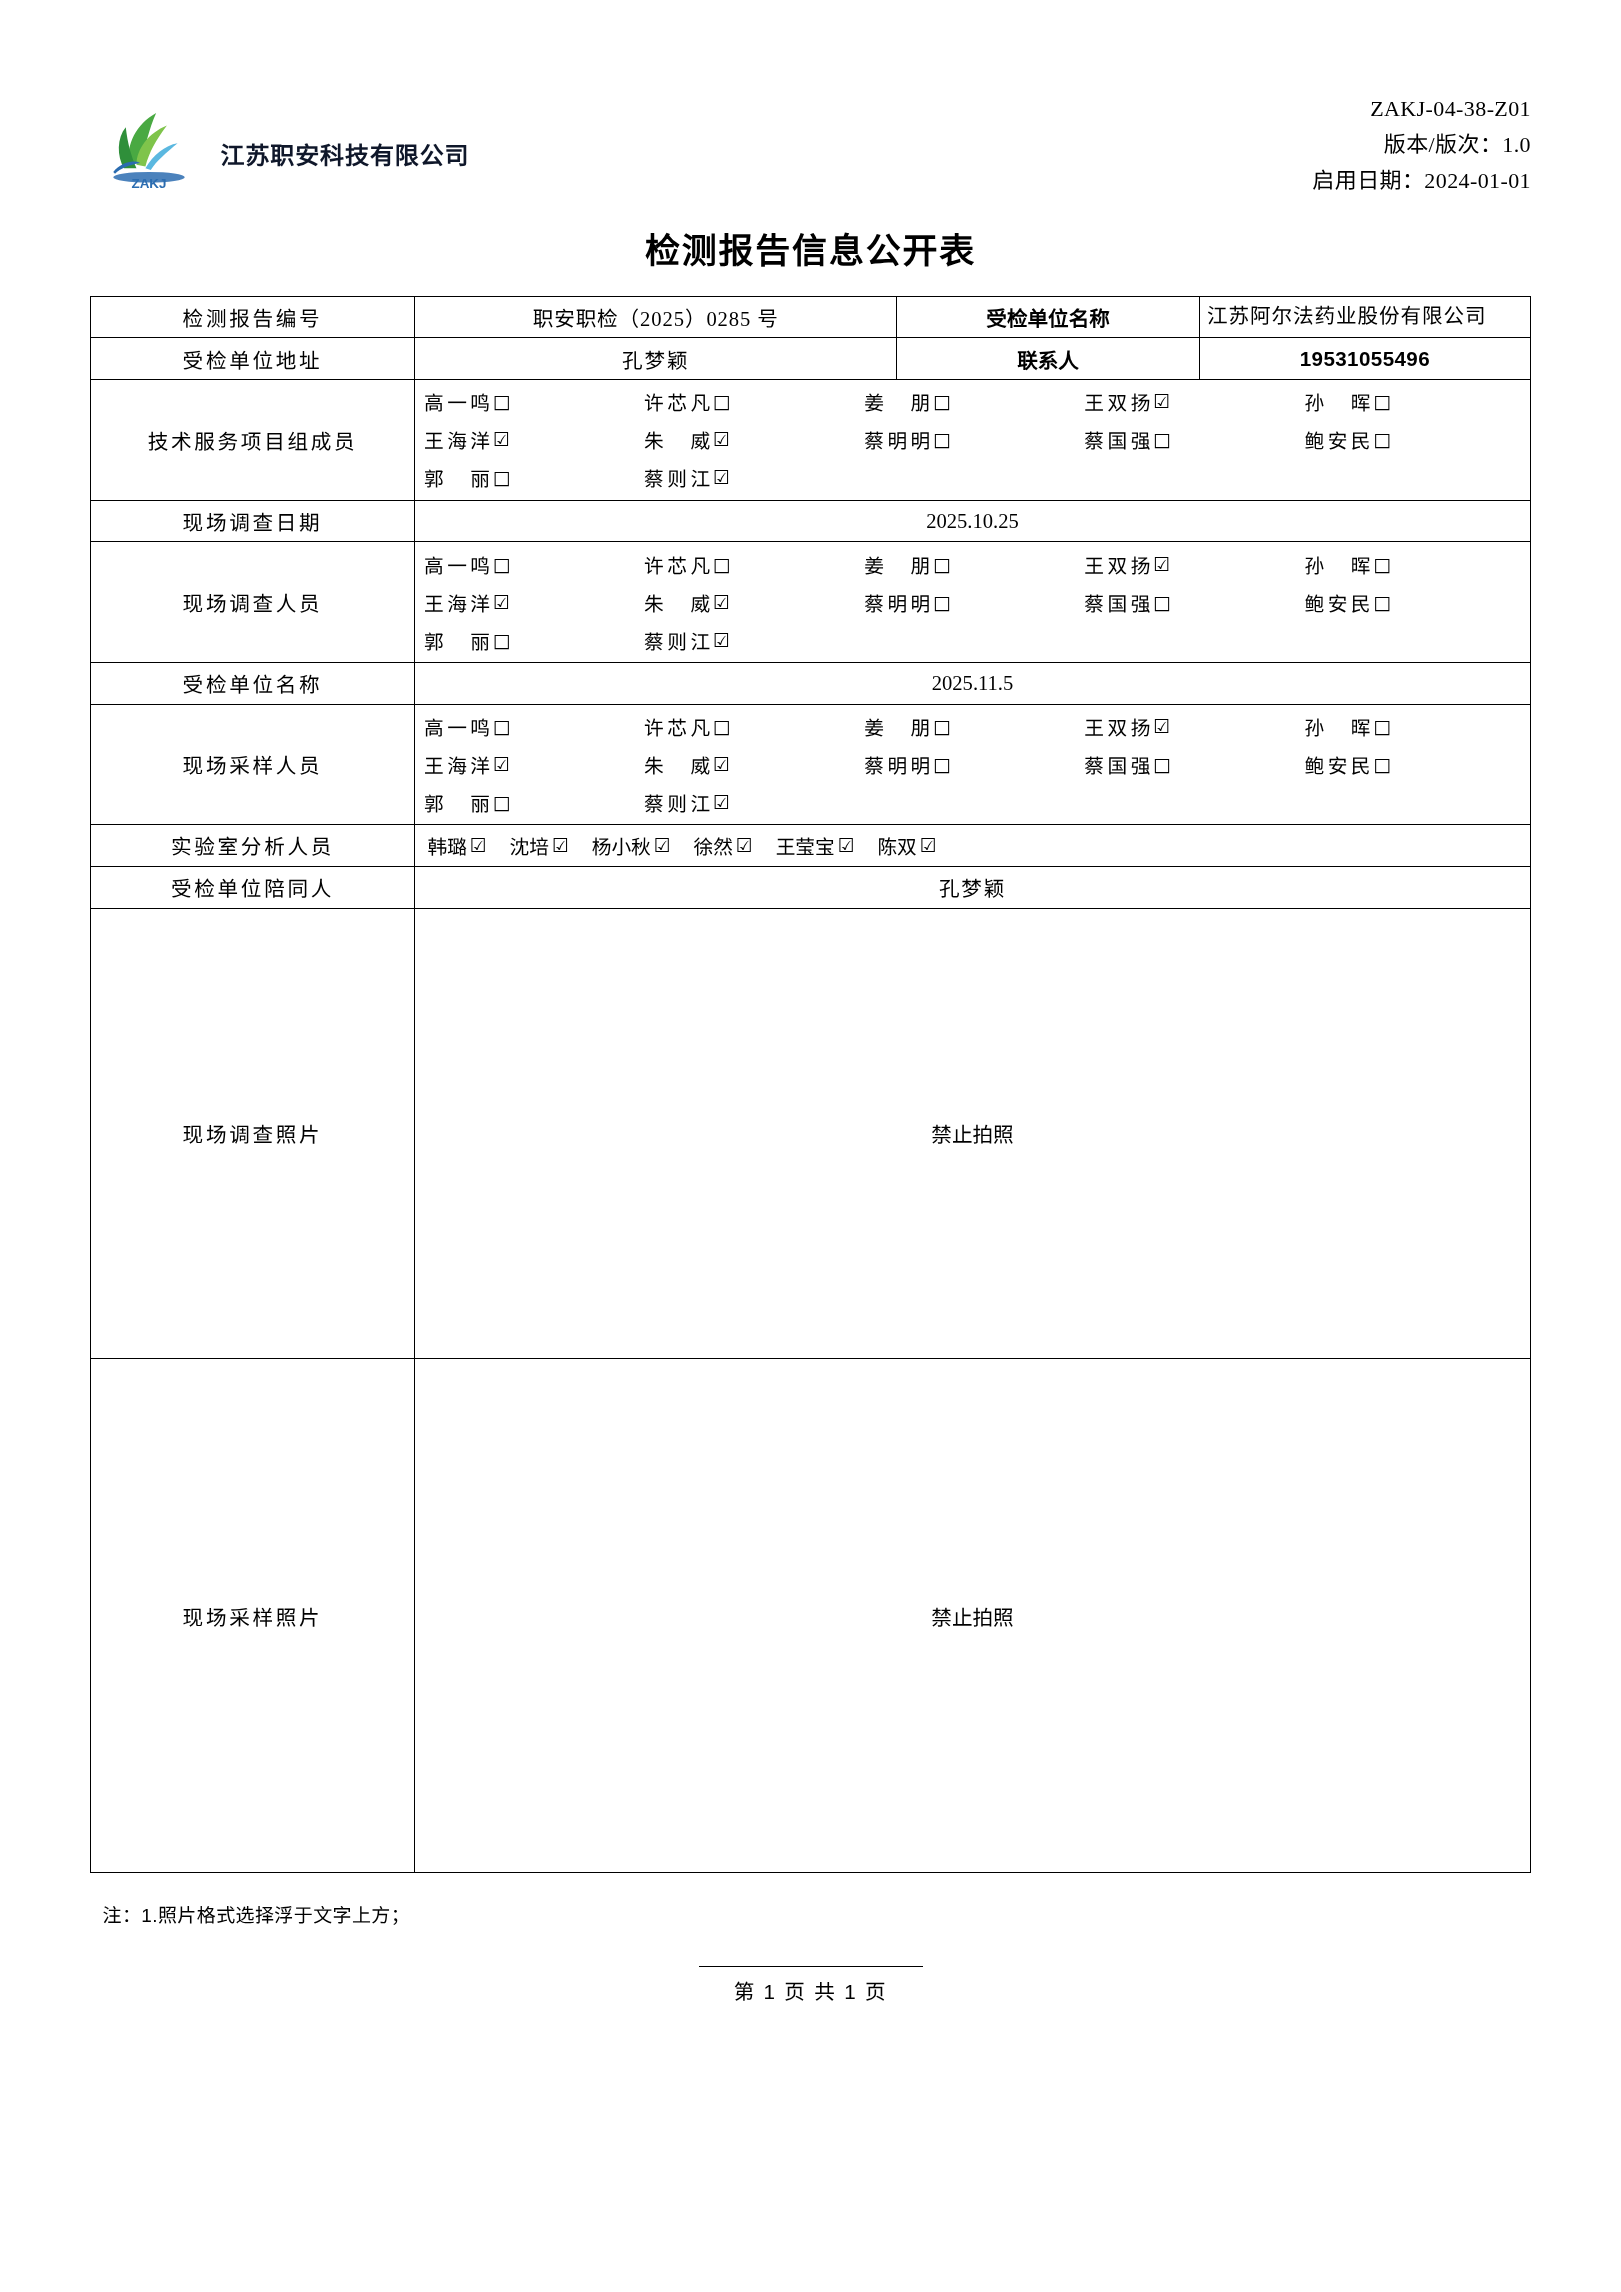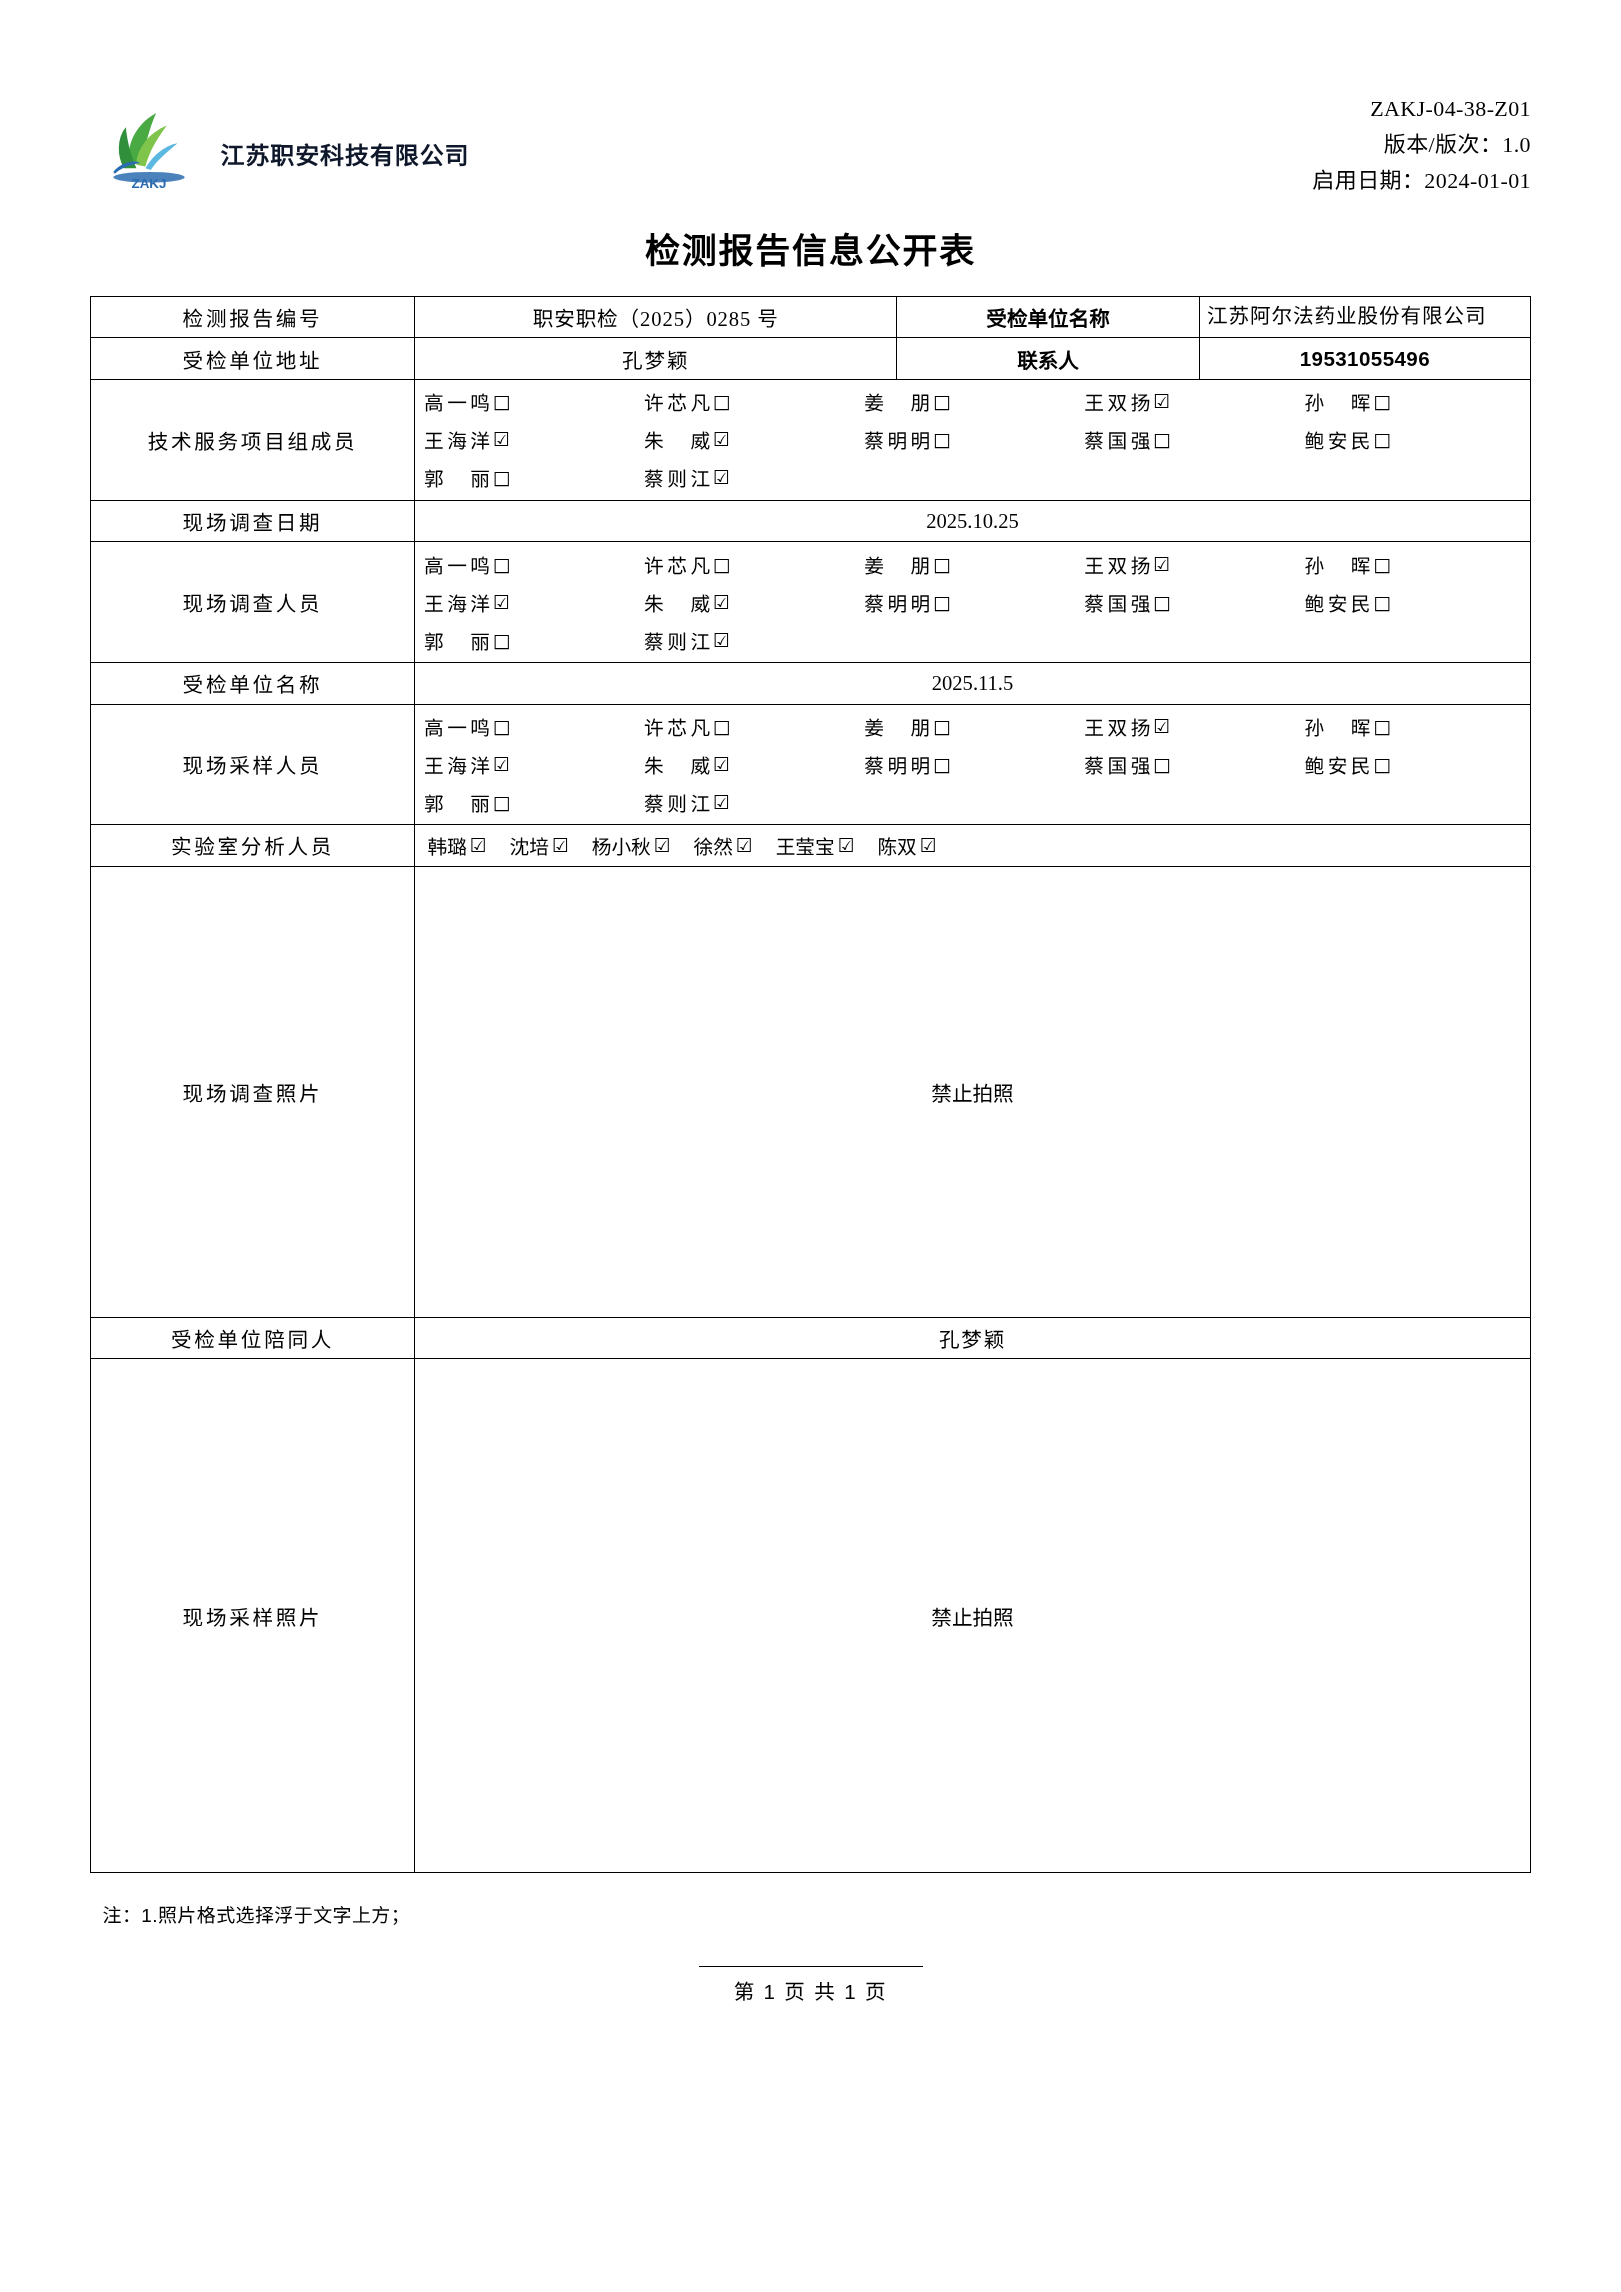--- a/index.html
+++ b/index.html
@@ -443,26 +443,26 @@
                 <span class="box">☑</span>
               </div>
               <div class="person">
                 <span class="pname">陈双</span>
                 <span class="box">☑</span>
               </div>
             </div>
         </td>
       </tr>
       <tr>
+        <td class="lbl">受检单位陪同人</td>
+        <td colspan="3" class="val-name">孔梦颖</td>
+      </tr>
+      <tr>
         <td class="lbl">现场调查照片</td>
         <td colspan="3" class="photo-cell">禁止拍照</td>
-      </tr>
-      <tr>
-        <td class="lbl">受检单位陪同人</td>
-        <td colspan="3" class="val-name">孔梦颖</td>
       </tr>
       <tr>
         <td class="lbl">现场采样照片</td>
         <td colspan="3" class="photo-cell tall">禁止拍照</td>
       </tr>
     </tbody>
   </table>
 
   <div class="note">注：1.照片格式选择浮于文字上方；</div>
 

